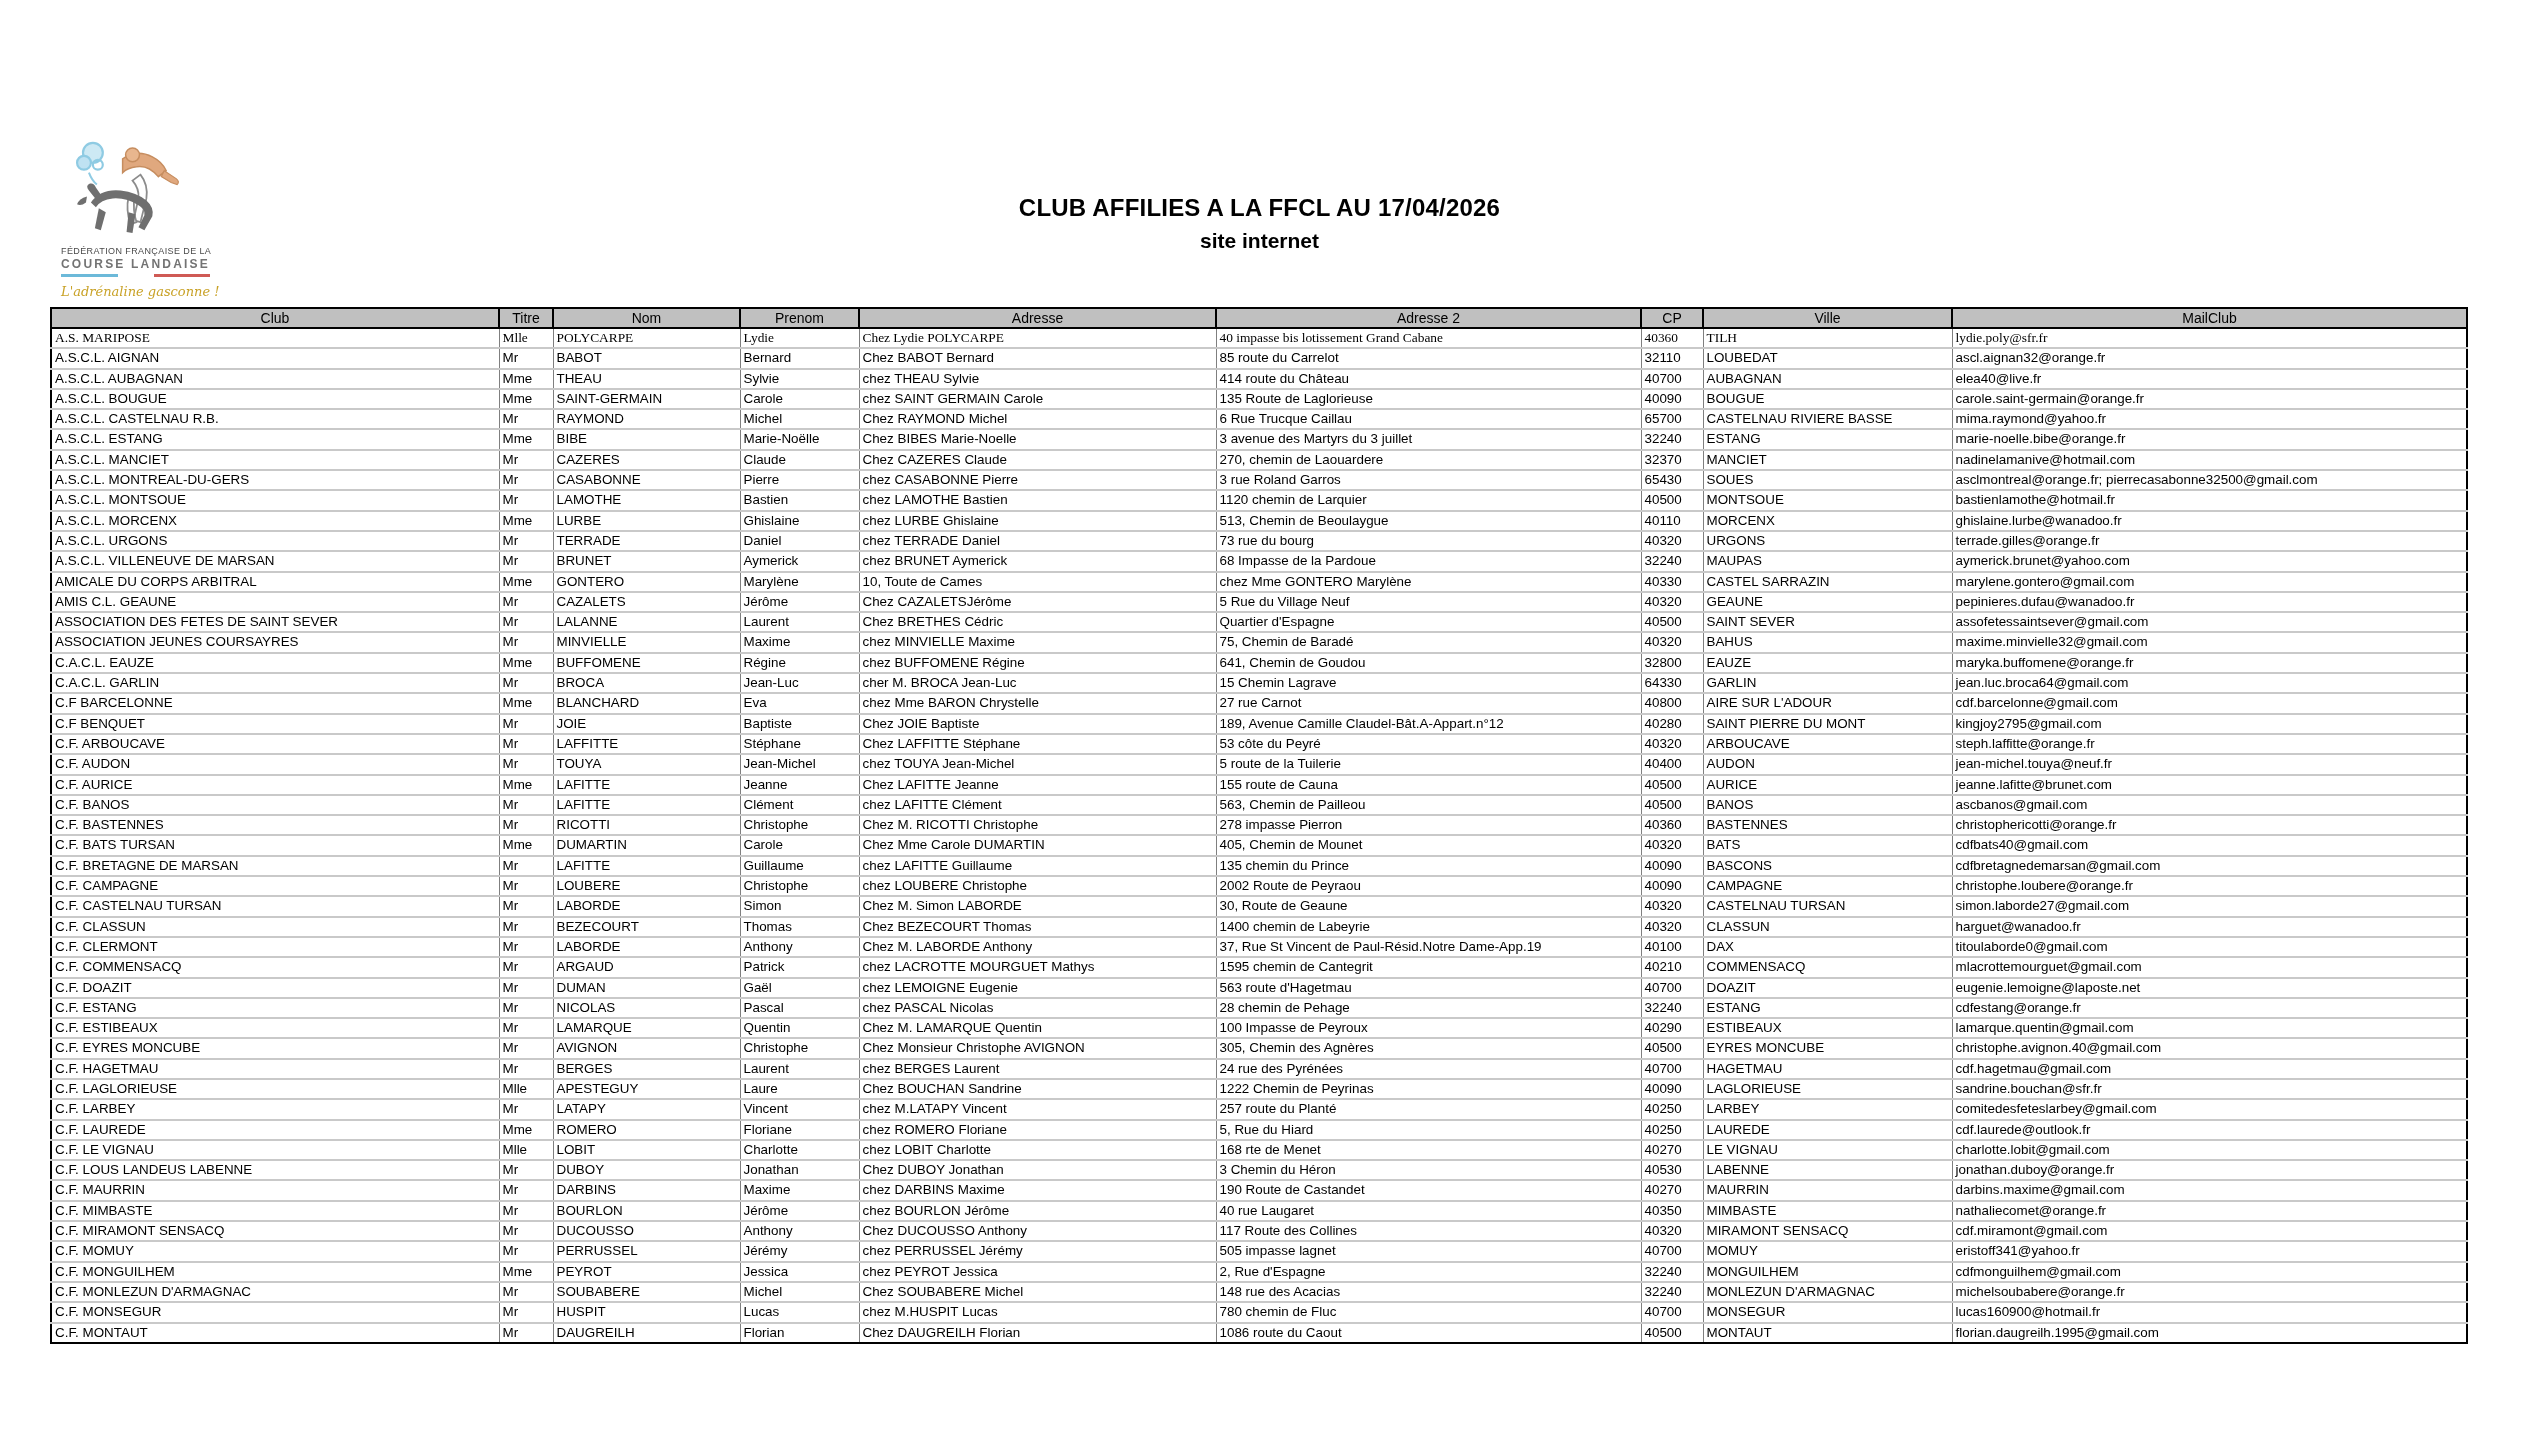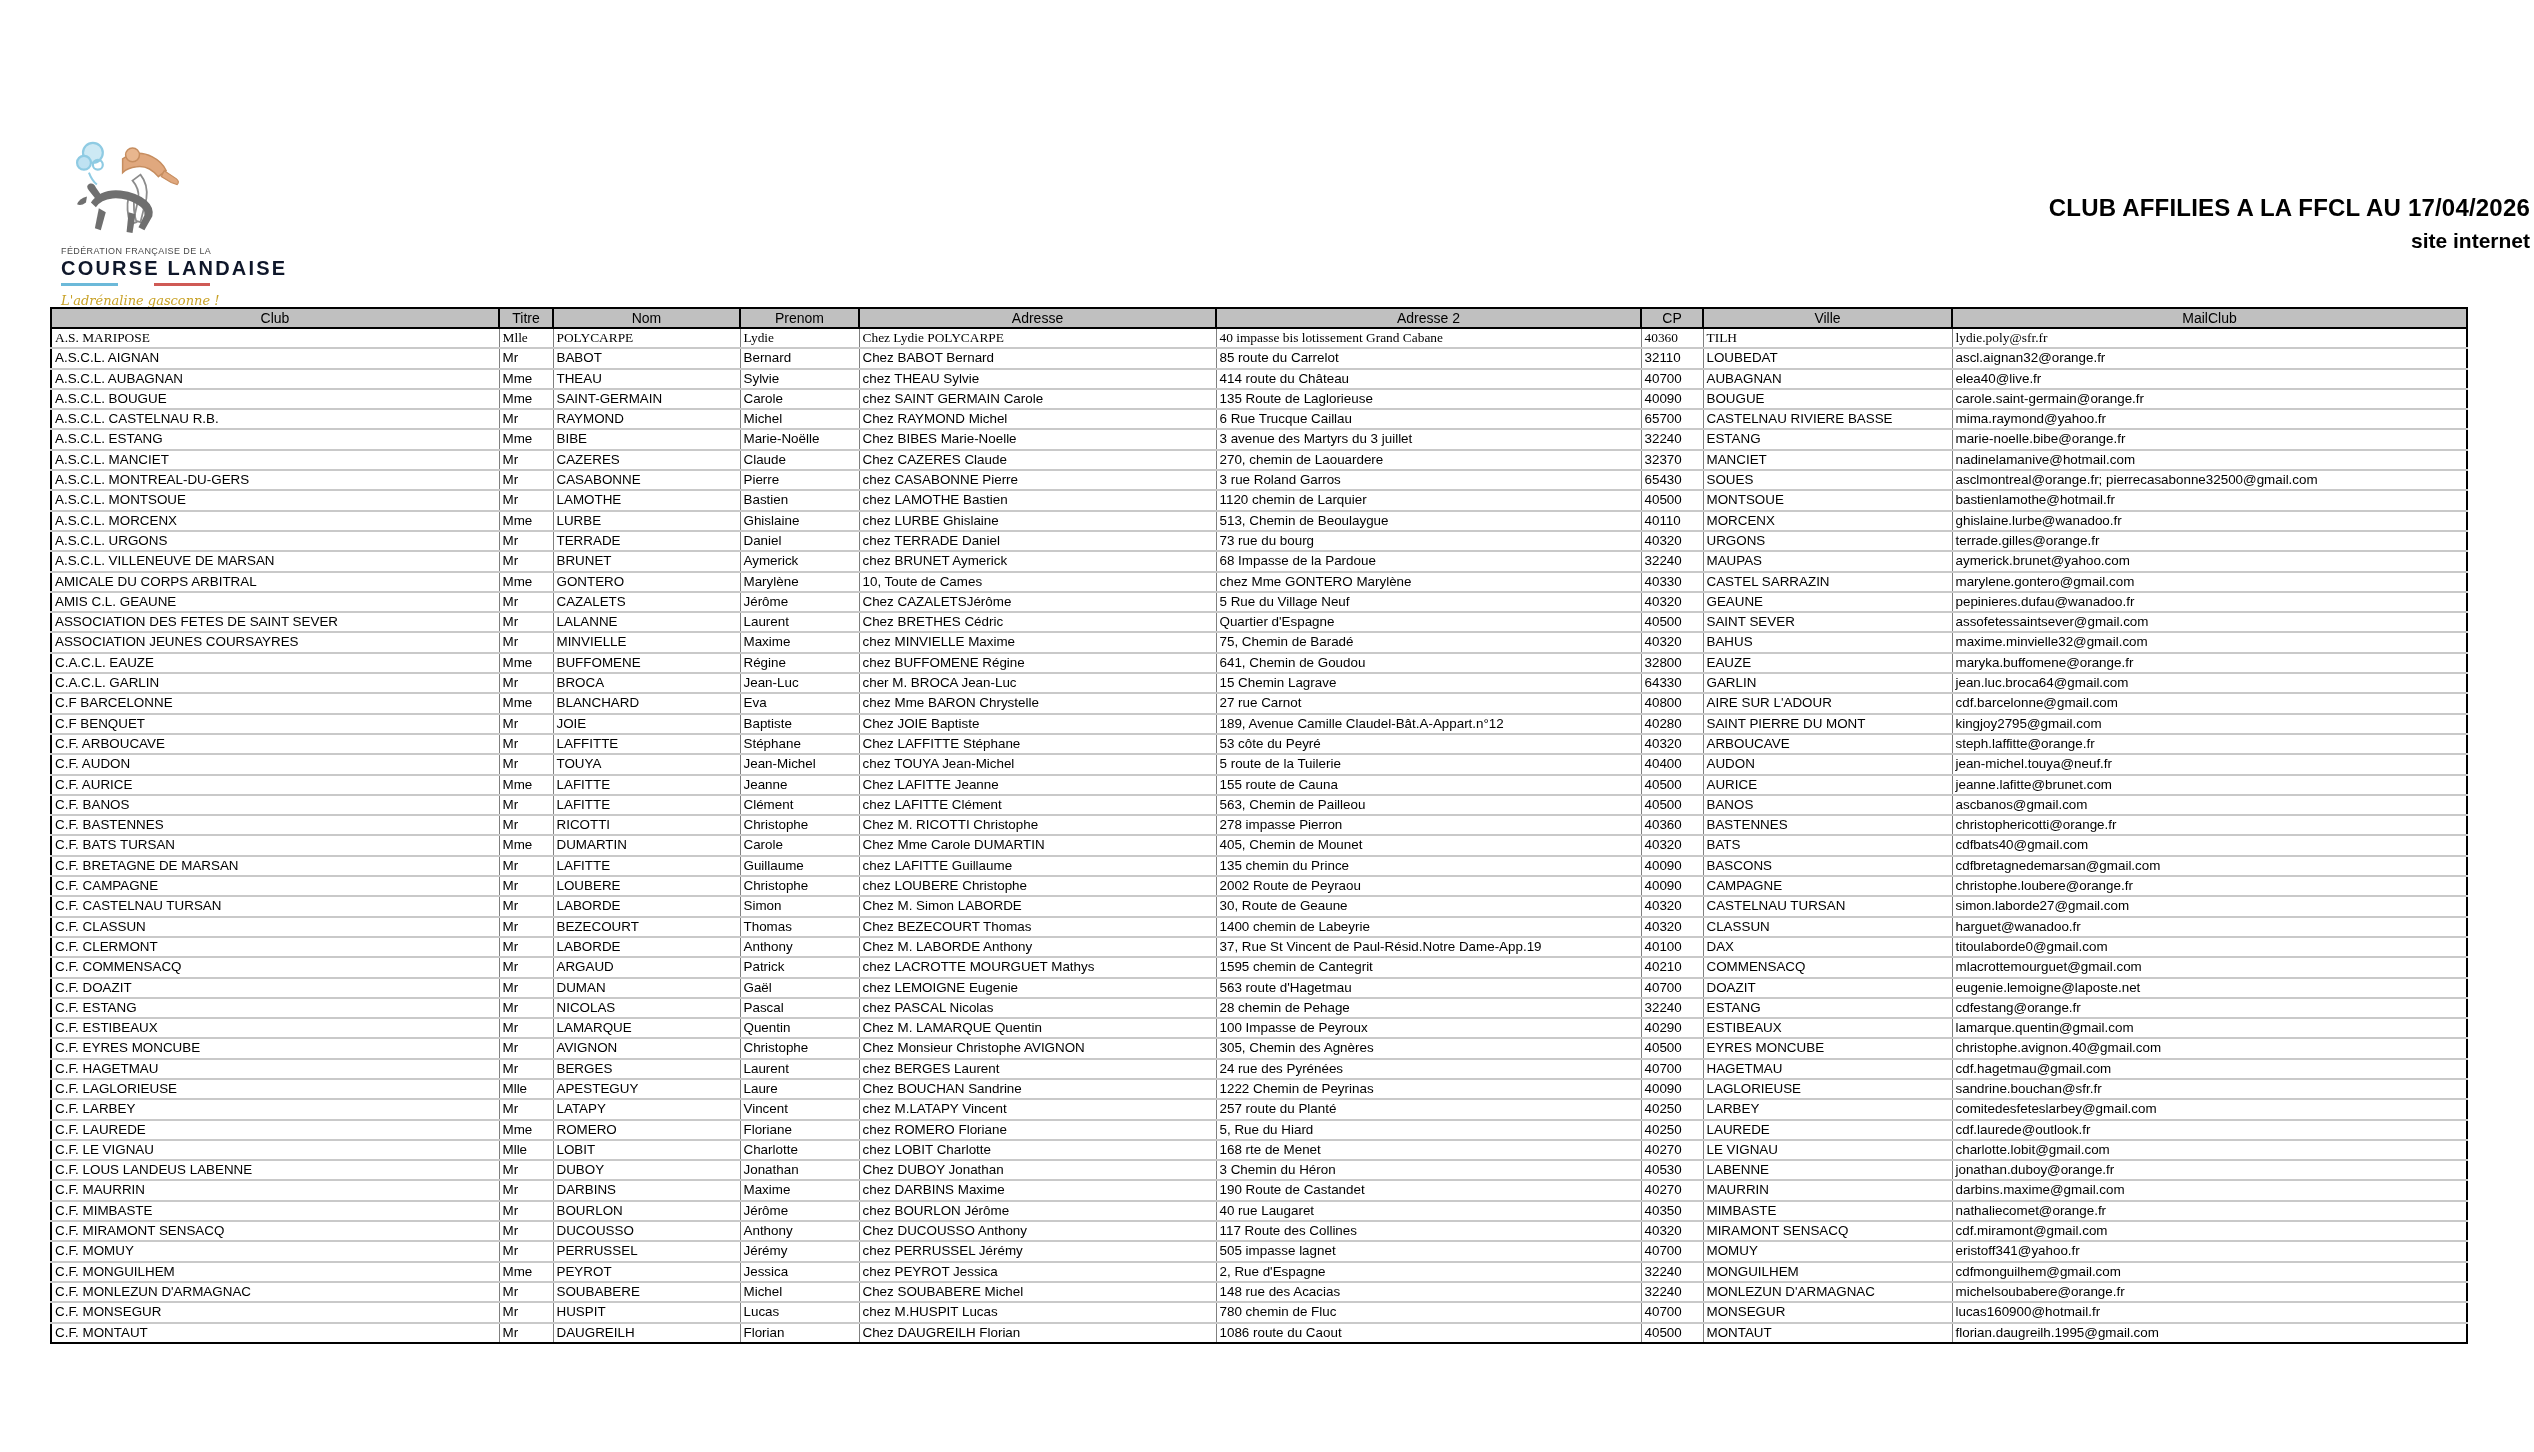--- a/index.html
+++ b/index.html
@@ -7,28 +7,28 @@
     width:2534px;height:1452px;background:#ffffff;position:relative;
     font-family:"Liberation Sans",sans-serif;color:#000;
     -webkit-font-smoothing:antialiased;
   }
   .page{position:absolute;inset:0;background:#fff;overflow:hidden;}
 
   
   .logo{position:absolute;left:61px;top:137px;width:178px;}
   .logo svg{display:block;margin-left:10px;}
   .logo-line1{font-size:9px;letter-spacing:0.4px;color:#4a4a4a;margin-top:2px;white-space:nowrap;}
-  .logo-line2{font-size:20px;font-weight:bold;letter-spacing:2.2px;color:#0f172a;white-space:nowrap;margin-top:1px;}
+  .logo-line2{font-size:12px;font-weight:bold;letter-spacing:2.2px;color:#737373;white-space:nowrap;margin-top:1px;}
   .logo-underline{display:flex;gap:36px;margin-top:3px;width:149px;}
   .ul-blue{display:block;height:3px;flex:1;background:#6cb9d9;}
   .ul-red{display:block;height:3px;flex:1;background:#cf5a55;}
   .logo-tagline{font-family:"DejaVu Serif",serif;font-style:italic;font-size:13px;color:#c9a227;margin-top:7px;white-space:nowrap;}
 
   
-  .title-block{position:absolute;left:11px;top:194px;width:2519px;text-align:right;}
+  .title-block{position:absolute;left:0;top:194px;width:2519px;text-align:center;}
   .title{font-size:24px;font-weight:bold;letter-spacing:0.2px;}
   .subtitle{font-size:21px;font-weight:bold;margin-top:7px;}
 
   
   table.clubs{
     position:absolute;left:50px;top:307px;width:2418px;
     border-collapse:collapse;table-layout:fixed;
     border:2px solid #000;
   }
   col.c0{width:448px;} col.c1{width:54px;} col.c2{width:187px;}

